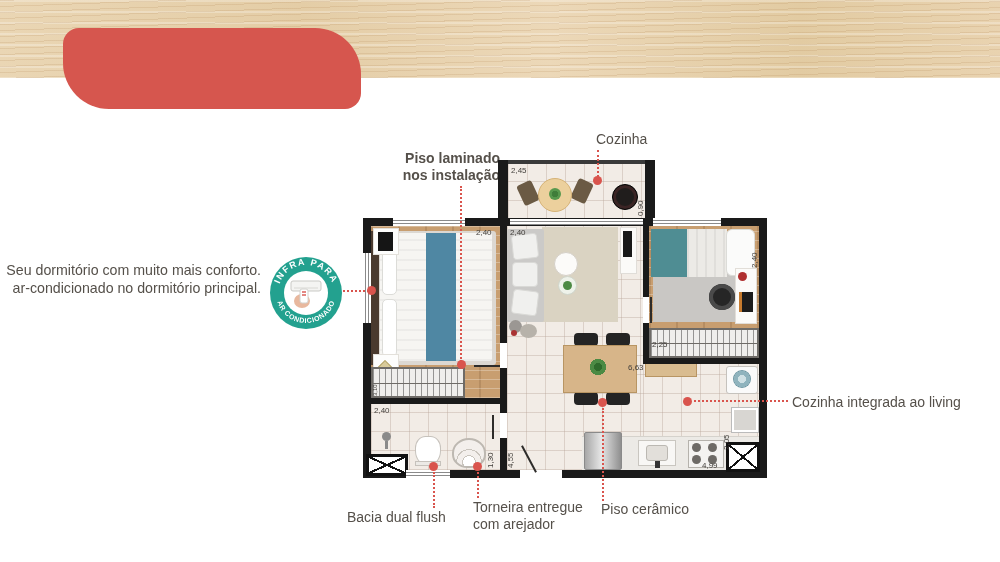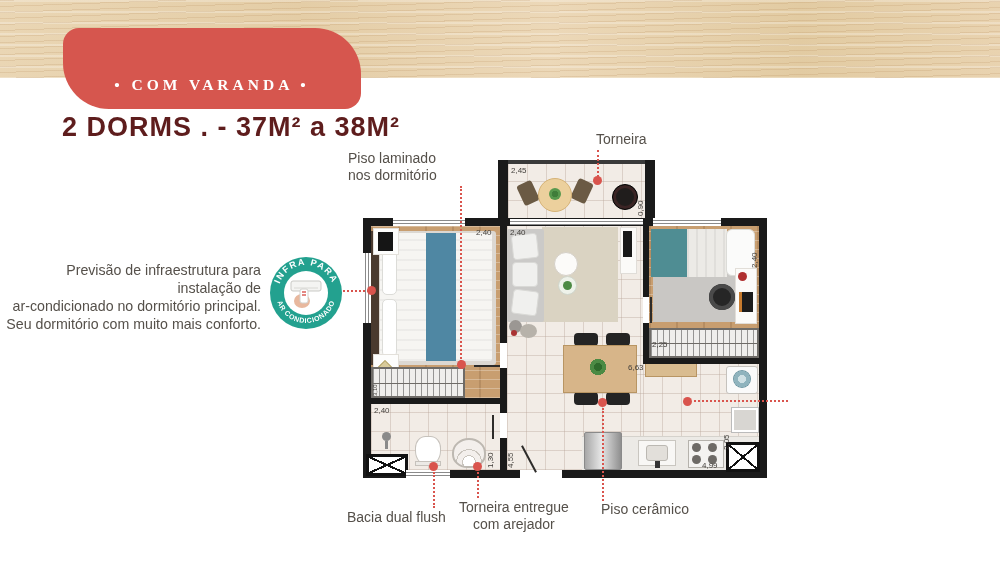--- a/index.html
+++ b/index.html
@@ -31,21 +31,21 @@
   .apto-badge .l1 { top:17px; }
   .apto-badge .l2 { top:48px; }
   
   .main-title {
     position:absolute; left:62px; top:112px;
     font-size:27px; font-weight:bold; letter-spacing:1px;
     color:#5e1d1d; white-space:nowrap;
   }
   
   .lbl { position:absolute; color:#55504a; font-size:14px; line-height:1.18; white-space:nowrap; }
-  .lbl.center { text-align:left; white-space:normal; }
+  .lbl.center { text-align:right; white-space:normal;font-weight:bold; }
   .note-ac { position:absolute; left:5px; top:261px; width:256px; text-align:right;
              color:#55504a; font-size:14.2px; line-height:1.27; }
   
   .lead-v { position:absolute; width:0; border-left:2px dotted #d9544d; z-index:30; }
   .lead-h { position:absolute; height:0; border-top:2px dotted #d9544d; z-index:30; }
   .dot { position:absolute; width:9px; height:9px; border-radius:50%; background:#d9544d; z-index:31; }
   
   .infra-badge { position:absolute; left:269px; top:256px; width:74px; height:74px; }
   
   .plan { position:absolute; left:360px; top:158px; width:412px; height:322px; }
@@ -82,29 +82,26 @@
   .doorleaf { background:#2e2c2a; z-index:15; }
 </style>
 </head>
 <body>
 
 <div id="stage">
 
   <div class="woodband"></div>
 
   <div class="apto-badge">
-    <div class="l2">• COM VARANDA •</div>
-  </div>
-
-  <div class="main-title">2 DORMS . - 37M² a 38M²</div>
+  </div>
+
 
   <div class="note-ac">
-    <div>Previsão de infraestrutura para instalação de</div>
+    <div>Seu dormitório com muito mais conforto.</div>
     <div>ar-condicionado no dormitório principal.</div>
-    <div>Seu dormitório com muito mais conforto.</div>
   </div>
 
   <div class="infra-badge">
     <svg width="74" height="74" viewBox="0 0 74 74">
       <circle cx="37" cy="37" r="36" fill="#23a18f"></circle>
       <circle cx="37" cy="37" r="22" fill="#ffffff"></circle>
 
       <rect x="22" y="25" width="30" height="10" rx="2" fill="#f4f4f2" stroke="#c9c9c5" stroke-width="1"></rect>
       <line x1="25" y1="32" x2="49" y2="32" stroke="#d8d8d4" stroke-width="1"></line>
       <ellipse cx="33" cy="45" rx="8" ry="7" fill="#e8b89e"></ellipse>
@@ -258,23 +255,24 @@
   <div class="dot" style="left:598px;top:398px;"></div>
 
   <div class="lead-v" style="left:433px;top:472px;height:36px;"></div>
   <div class="dot" style="left:429px;top:462px;"></div>
 
   <div class="lead-v" style="left:477px;top:472px;height:26px;"></div>
   <div class="dot" style="left:473px;top:462px;"></div>
 
   <div class="lbl center" style="left:348px;top:150px;width:152px;">
     <div>Piso laminado</div>
-    <div>nos dormitório</div>
-  </div>
-  <div class="lbl" style="left:596px;top:131px;">Torneira</div>
+    <div>nos instalação</div>
+  </div>
+  <div class="lbl" style="left:596px;top:131px;">Cozinha</div>
+  <div class="lbl" style="left:792px;top:394px;">Cozinha integrada ao living</div>
   <div class="lbl" style="left:347px;top:509px;">Bacia dual flush</div>
-  <div class="lbl" style="left:459px;top:499px;text-align:center;">
+  <div class="lbl" style="left:473px;top:499px;">
     <div>Torneira entregue</div>
     <div>com arejador</div>
   </div>
   <div class="lbl" style="left:601px;top:501px;">Piso cerâmico</div>
 
 </div>
 
 </body></html>

